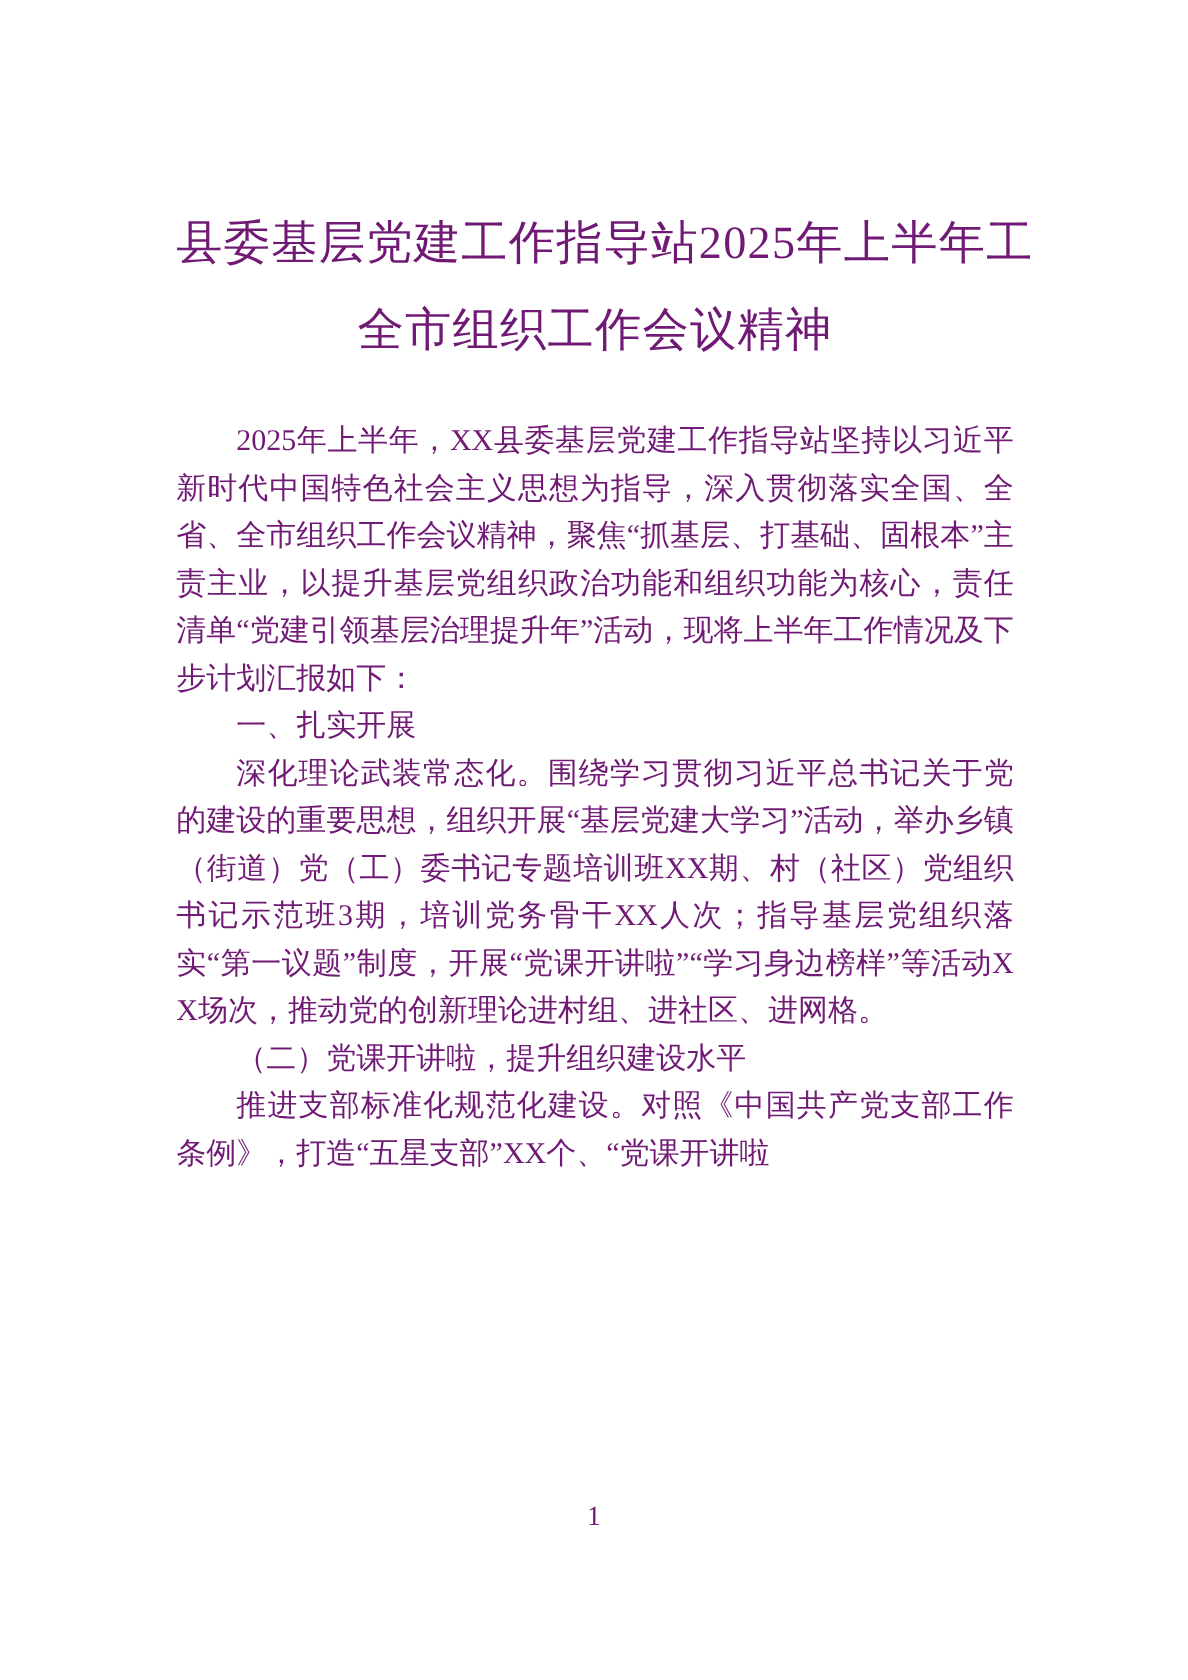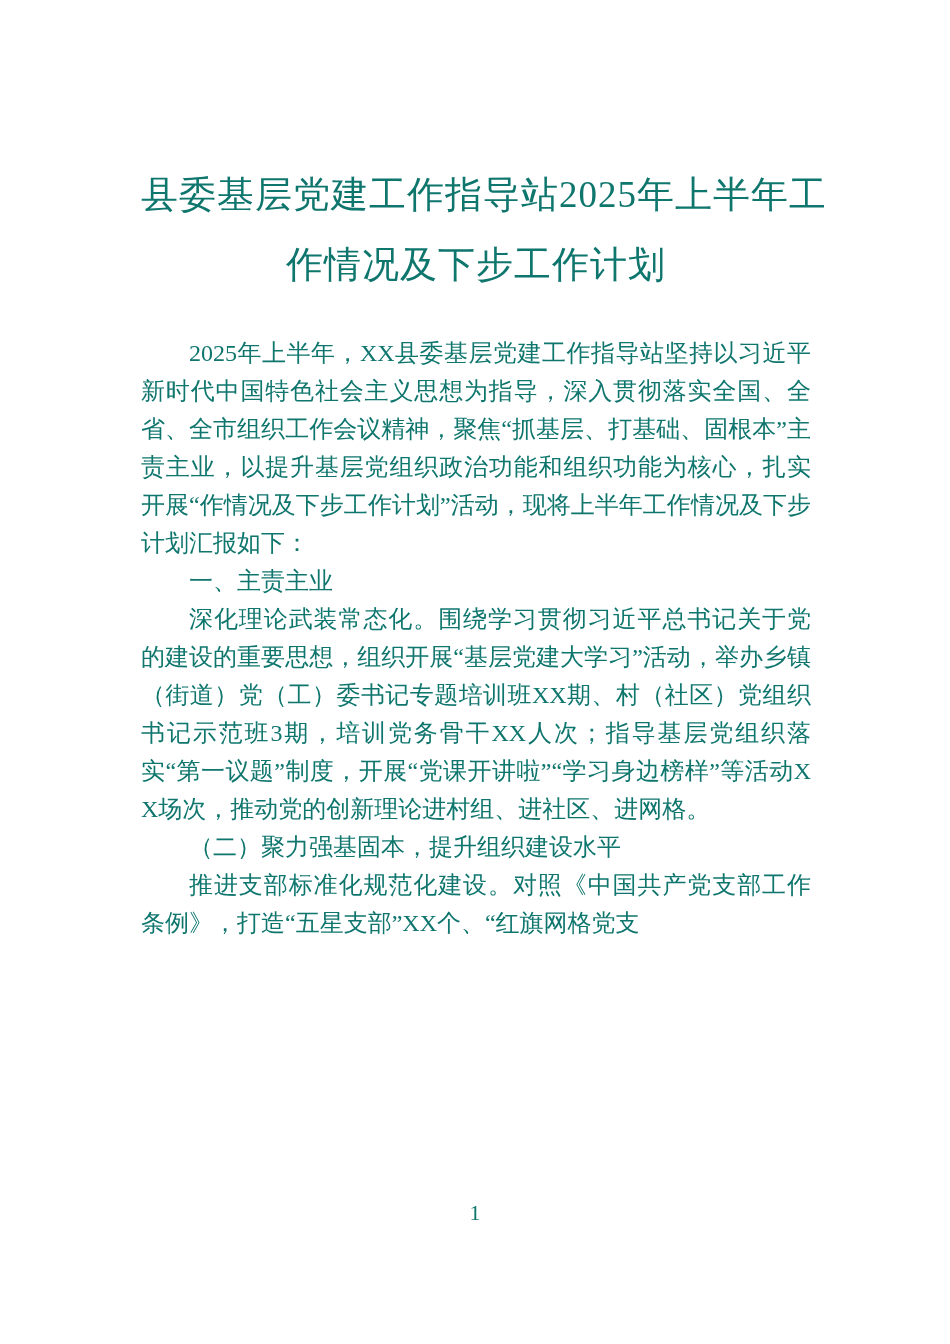--- a/index.html
+++ b/index.html
@@ -8,21 +8,21 @@
     background: #ffffff;
   }
   .page {
     position: relative;
     width: 950px;
     height: 1344px;
     margin: 0 auto;
     background: #ffffff;
     overflow: hidden;
     font-family: "Liberation Serif", "DejaVu Serif", serif;
-    color: #0f766e;
+    color: #701a75;
   }
   .content {
     position: absolute;
     top: 160px;
     left: 141px;
     width: 670px;
   }
   .title {
     margin: 0 0 34px 0;
     font-size: 37px;
@@ -53,22 +53,22 @@
     line-height: 26px;
   }
 </style>
 </head>
 <body>
 
 <div class="page">
   <div class="content">
     <h1 class="title">
       <span class="title-line">县委基层党建工作指导站2025年上半年工</span>
-      <span class="title-line">作情况及下步工作计划</span>
+      <span class="title-line">全市组织工作会议精神</span>
     </h1>
-    <p class="body-para">2025年上半年，XX县委基层党建工作指导站坚持以习近平新时代中国特色社会主义思想为指导，深入贯彻落实全国、全省、全市组织工作会议精神，聚焦“抓基层、打基础、固根本”主责主业，以提升基层党组织政治功能和组织功能为核心，扎实开展“作情况及下步工作计划”活动，现将上半年工作情况及下步计划汇报如下：</p>
-    <p class="body-para">一、主责主业</p>
+    <p class="body-para">2025年上半年，XX县委基层党建工作指导站坚持以习近平新时代中国特色社会主义思想为指导，深入贯彻落实全国、全省、全市组织工作会议精神，聚焦“抓基层、打基础、固根本”主责主业，以提升基层党组织政治功能和组织功能为核心，责任清单“党建引领基层治理提升年”活动，现将上半年工作情况及下步计划汇报如下：</p>
+    <p class="body-para">一、扎实开展</p>
     <p class="body-para">深化理论武装常态化。围绕学习贯彻习近平总书记关于党的建设的重要思想，组织开展“基层党建大学习”活动，举办乡镇（街道）党（工）委书记专题培训班XX期、村（社区）党组织书记示范班3期，培训党务骨干XX人次；指导基层党组织落实“第一议题”制度，开展“党课开讲啦”“学习身边榜样”等活动XX场次，推动党的创新理论进村组、进社区、进网格。</p>
-    <p class="body-para">（二）聚力强基固本，提升组织建设水平</p>
-    <p class="body-para">推进支部标准化规范化建设。对照《中国共产党支部工作条例》，打造“五星支部”XX个、“红旗网格党支</p>
+    <p class="body-para">（二）党课开讲啦，提升组织建设水平</p>
+    <p class="body-para">推进支部标准化规范化建设。对照《中国共产党支部工作条例》，打造“五星支部”XX个、“党课开讲啦</p>
   </div>
   <div class="page-number">1</div>
 </div>
 
 </body></html>

